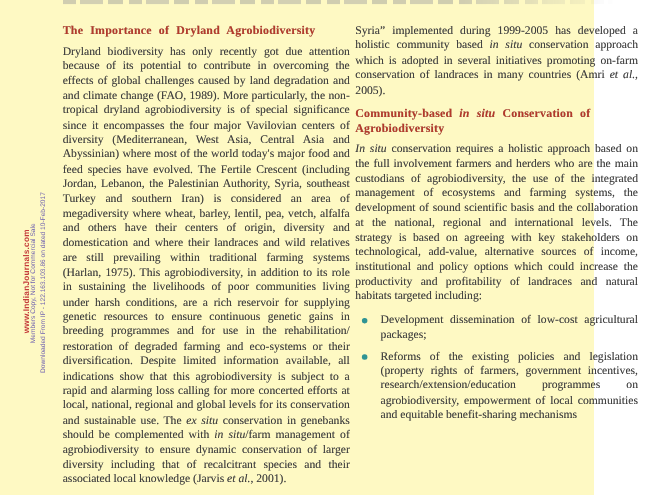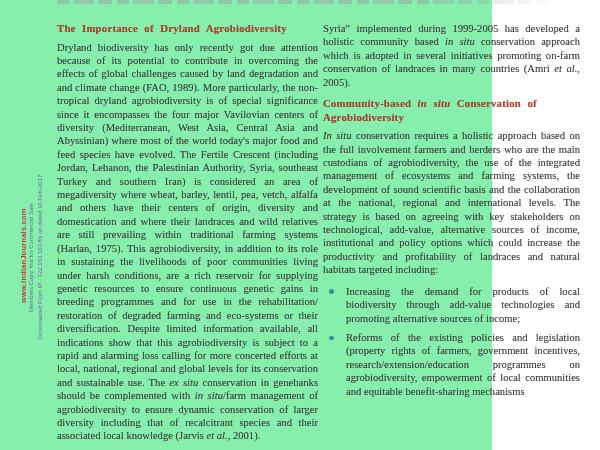--- a/index.html
+++ b/index.html
@@ -1,21 +1,21 @@
 <!DOCTYPE html>
 <html style="--heading-color: #b5392b; --bullet-color: #2f9494; --wm-site-color: #c43a3a; --wm-notice-color: #7063b0; --body-text-color: #3d3d3d;"><head>
 <meta charset="utf-8">
 <style>
   html, body { margin:0; padding:0; }
   body {
     width:600px; height:450px; overflow:hidden;
     background:#ffffff;
     font-family:"Liberation Serif", serif;
   }
-  .page { position:relative; width:492px; height:450px; background:#86efac; }
+  .page { position:relative; width:540px; height:450px; background:#fef9c3; }
 
   
   .top-clip {
     position:absolute; left:57px; top:0; width:508px; height:4px;
     background:repeating-linear-gradient(90deg,
       #9a9a9a 0 12px, transparent 12px 16px,
       #a0a0a0 16px 37px, transparent 37px 41px,
       #989898 41px 55px, transparent 55px 60px);
     opacity:.45; filter:blur(.6px);
     -webkit-mask-image:linear-gradient(90deg,#000 72%, transparent 99%);
@@ -78,21 +78,21 @@
   <div class="col" id="right-col">
     <p class="para"><span>Syria” implemented during 1999-2005 has developed a holistic community based </span><span style="font-style: italic;">in situ</span><span> conservation approach which is adopted in several initiatives promoting on-farm conservation of landraces in many countries (Amri </span><span style="font-style: italic;">et al.</span><span>, 2005).</span></p>
 
     <div class="heading"><span>Community-based </span><span style="font-style: italic;">in situ</span><span> Conservation of Agrobiodiversity</span></div>
 
     <p class="para"><span style="font-style: italic;">In situ</span><span> conservation requires a holistic approach based on the full involvement farmers and herders who are the main custodians of agrobiodiversity, the use of the integrated management of ecosystems and farming systems, the development of sound scientific basis and the collaboration at the national, regional and international levels. The strategy is based on agreeing with key stakeholders on technological, add-value, alternative sources of income, institutional and policy options which could increase the productivity and profitability of landraces and natural habitats targeted including:</span></p>
 
     <ul class="bullets">
       <li>
         <span class="dot"></span>
-        <span><span>Increasing the demand for products of local biodiversity through add-value technologies and promoting alternative sources of income;</span></span>
+        <span><span>Development dissemination of low-cost agricultural packages;</span></span>
       </li>
       <li>
         <span class="dot"></span>
         <span><span>Reforms of the existing policies and legislation (property rights of farmers, government incentives, research/extension/education programmes on agrobiodiversity, empowerment of local communities and equitable benefit-sharing mechanisms</span></span>
       </li>
     </ul>
   </div>
 
 </div>
 

